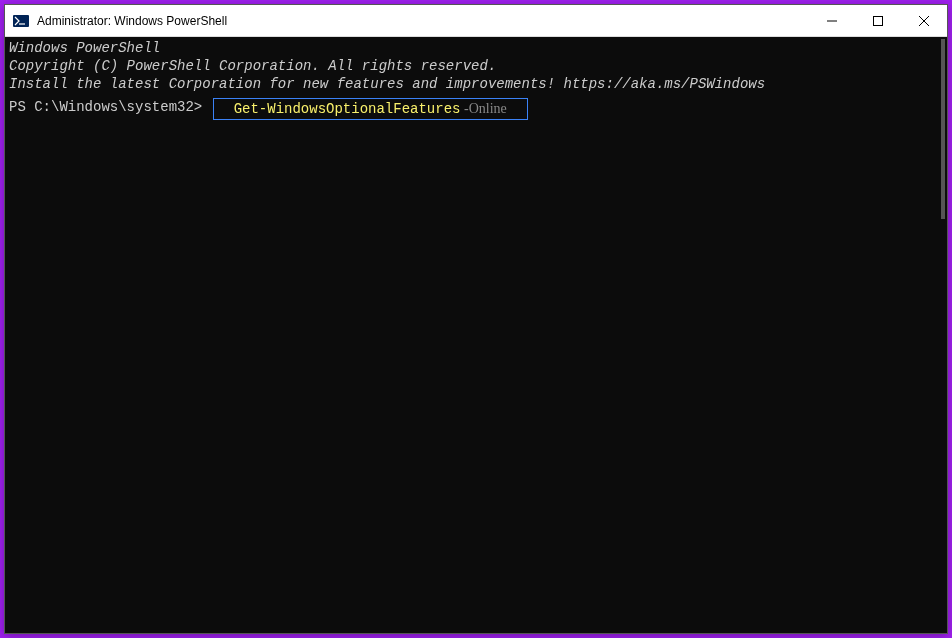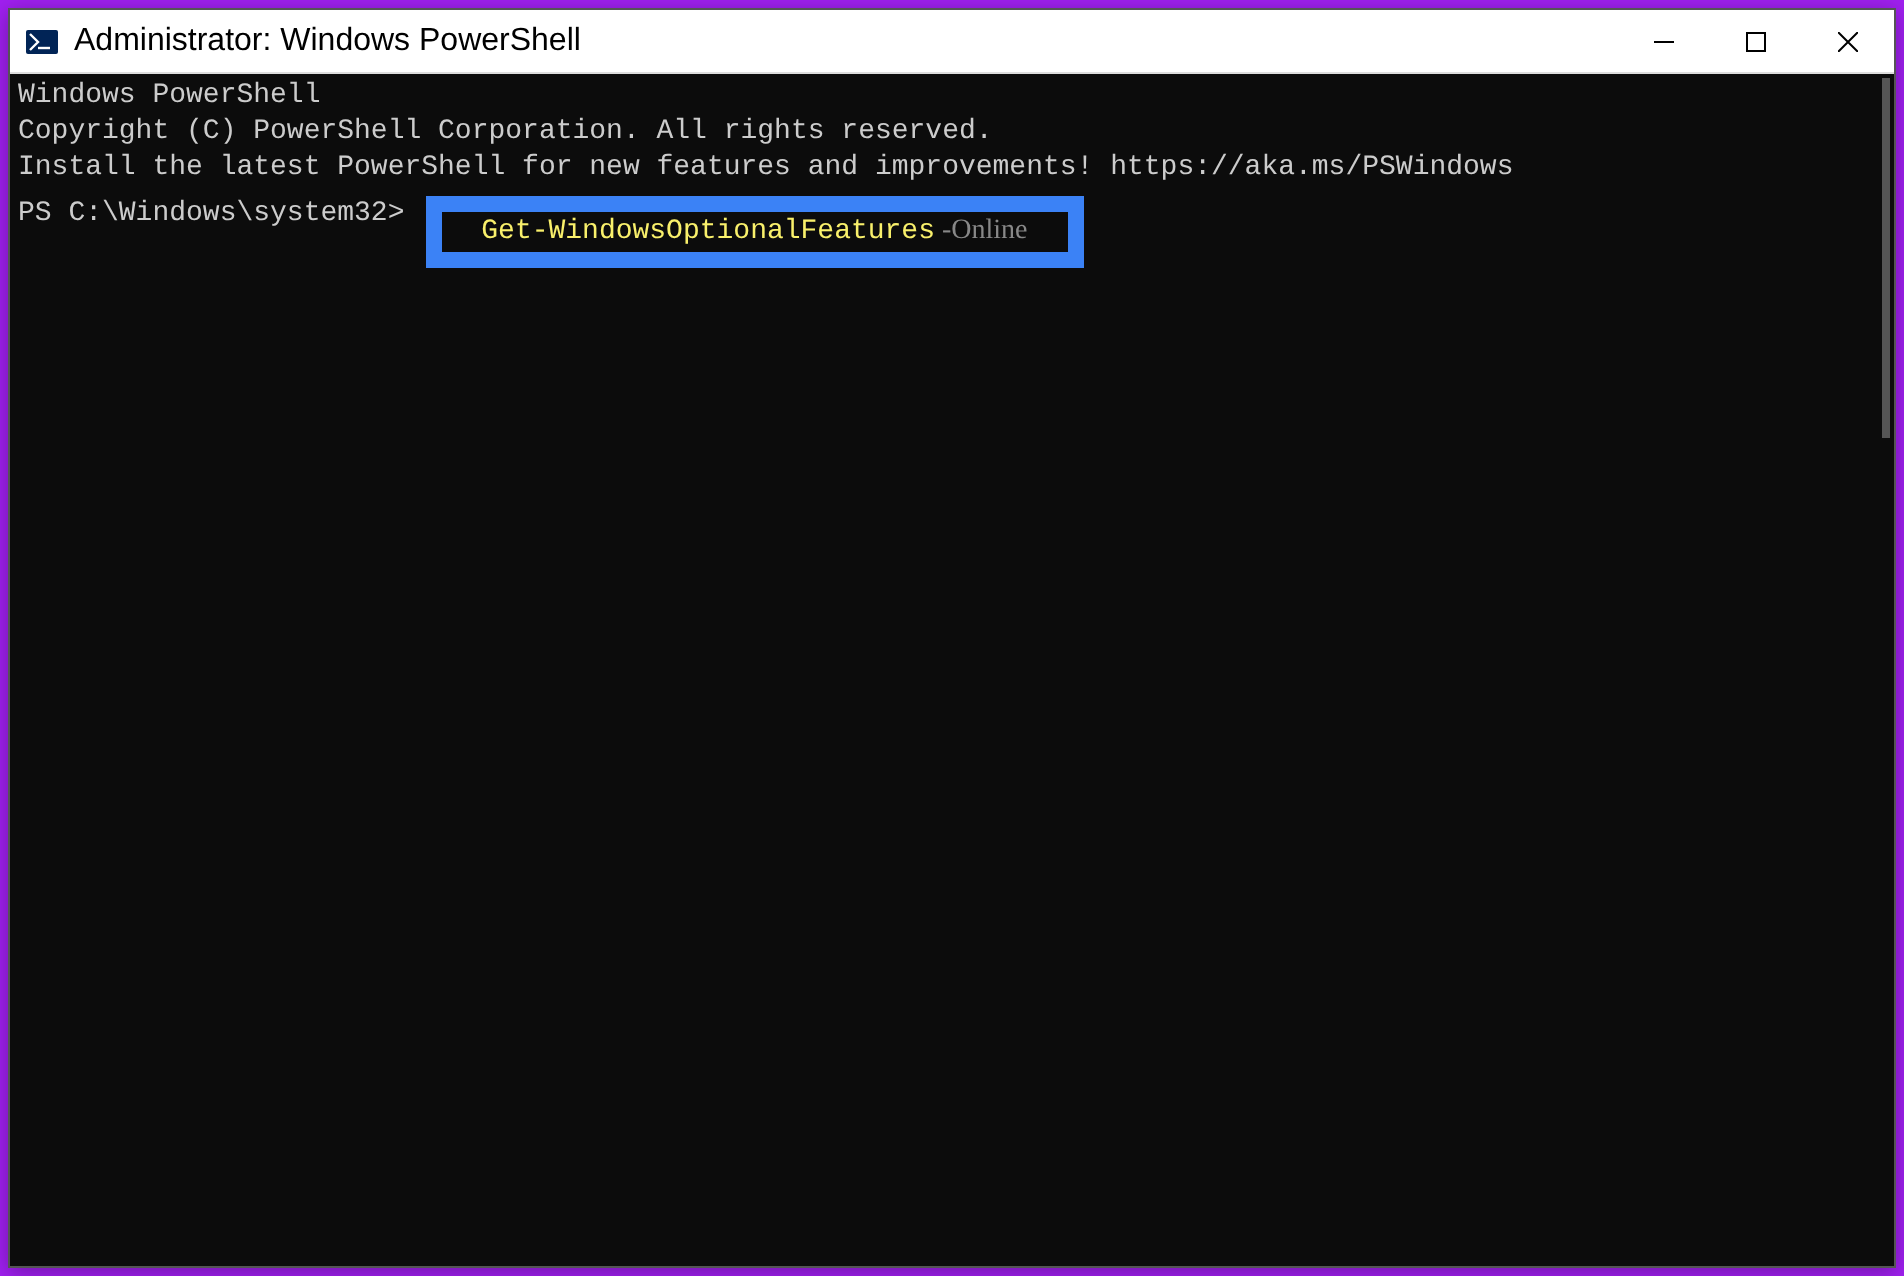--- a/index.html
+++ b/index.html
@@ -43,21 +43,21 @@
       align-items: center;
       justify-content: center;
     }
 
     .app-icon svg {
       width: 16px;
       height: 16px;
     }
 
     .window-title {
-      font-size: 16px;
+      font-size: 12px;
       color: #000000;
       flex: 1;
     }
 
     .window-controls {
       display: flex;
       align-items: center;
       height: 100%;
     }
 
@@ -78,35 +78,36 @@
       font-family: 'Consolas', 'Courier New', monospace;
       font-size: 14px;
       line-height: 1.3;
       color: #cccccc;
       position: relative;
       overflow: hidden;
     }
 
     .terminal-line {
       white-space: pre;
+      font-style: italic;
     }
 
     .prompt-line {
       display: flex;
       align-items: flex-start;
       margin-top: 4px;
     }
 
     .prompt-prefix {
       color: #cccccc;
       white-space: pre;
     }
 
     .highlight-box {
-      border: 8px solid #3b82f6;
+      border: 1px solid #3b82f6;
       padding: 1px 20px;
       display: inline-flex;
       align-items: center;
       margin-left: 2px;
     }
 
     .cmdlet {
       color: #f9f06b;
     }
 
@@ -168,21 +169,21 @@
             <path d="M0 0 L10 10 M10 0 L0 10" stroke="currentColor" stroke-width="1"></path>
           </svg>
       </div>
     </div>
   </div>
 
   <div class="terminal-content">
     <div class="terminal-line">Windows PowerShell</div>
     <div class="terminal-line">Copyright (C) PowerShell Corporation. All rights reserved.</div>
     <div class="terminal-line"></div>
-    <div class="terminal-line">Install the latest PowerShell for new features and improvements! https://aka.ms/PSWindows</div>
+    <div class="terminal-line">Install the latest Corporation for new features and improvements! https://aka.ms/PSWindows</div>
     <div class="terminal-line"></div>
     <div class="prompt-line">
       <span class="prompt-prefix">PS C:\Windows\system32&gt; </span>
       <span class="highlight-box">
         <span class="cmdlet">Get-WindowsOptionalFeatures</span>
         <span class="param"> -Online</span>
       </span>
     </div>
 
     <div class="scrollbar">

